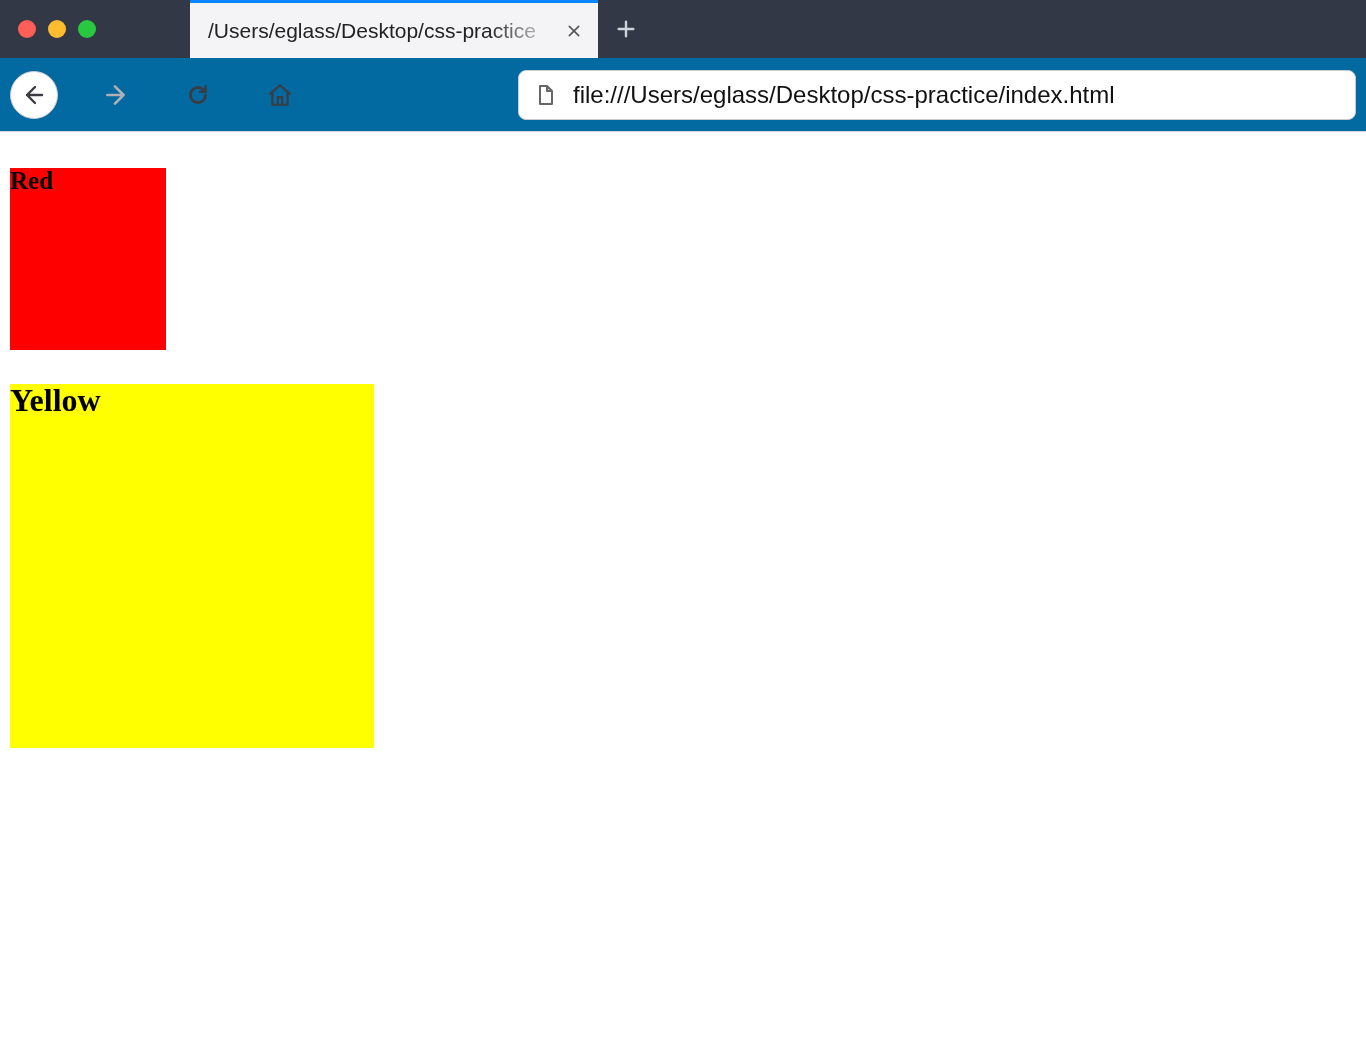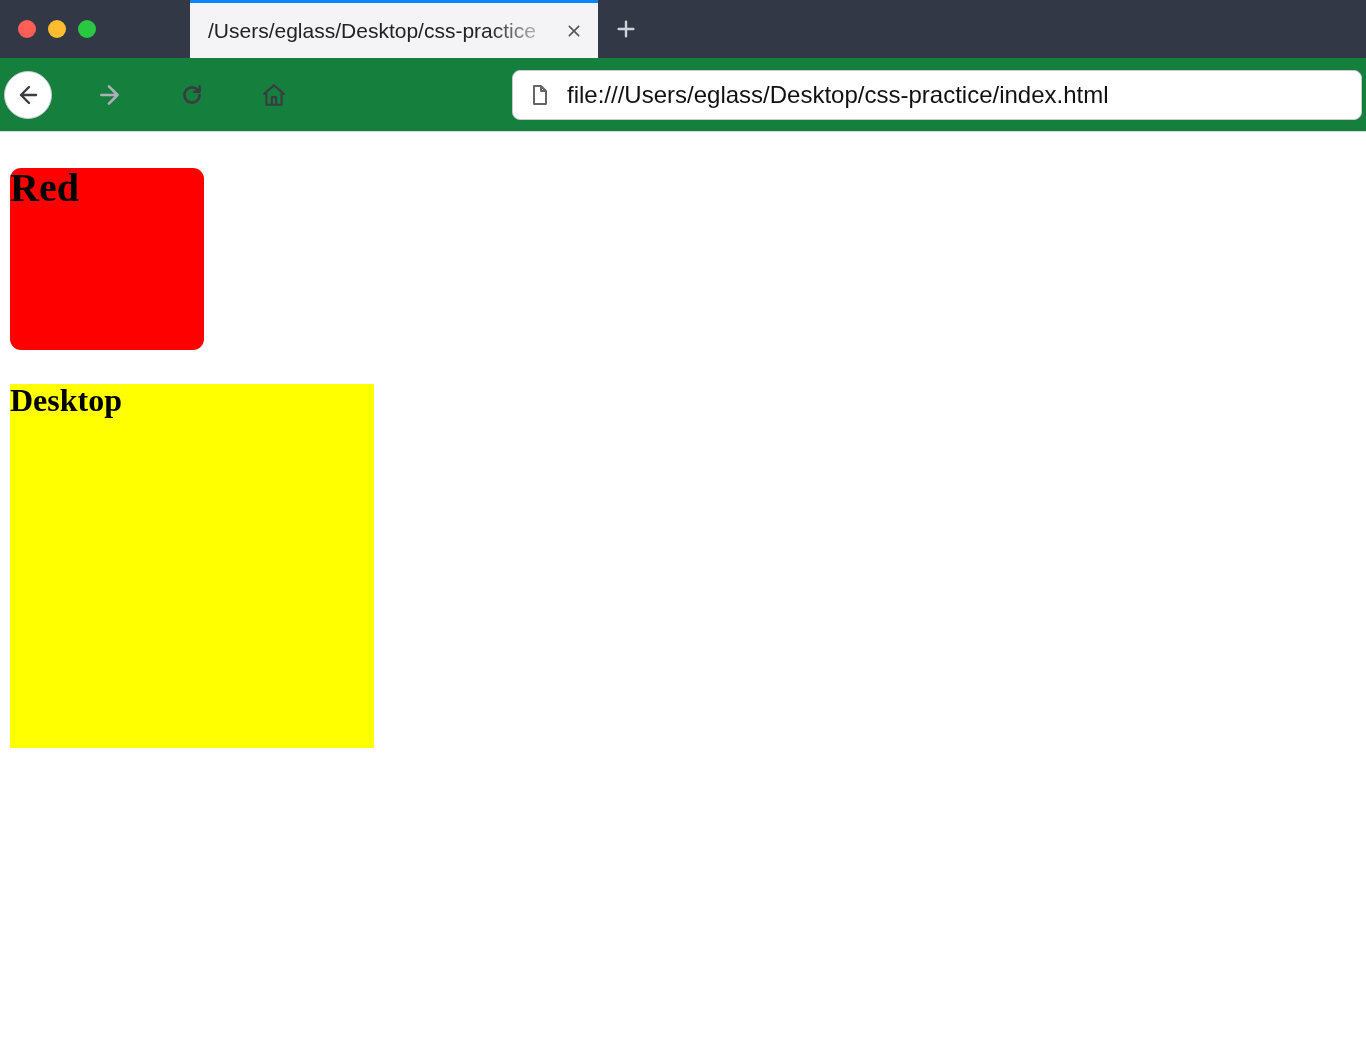--- a/index.html
+++ b/index.html
@@ -74,25 +74,25 @@
       justify-content: center;
       width: 56px;
       color: #cfd3da;
       cursor: pointer;
     }
     .newtab svg { width: 22px; height: 22px; }
 
     
     .navbar {
       height: 74px;
-      background: #15803d;
+      background: #0369a1;
       border-bottom: 1px solid #d7d8dc;
       display: flex;
       align-items: center;
-      padding: 0 4px;
+      padding: 0 10px;
       gap: 34px;
     }
     .nav-btn {
       width: 48px;
       height: 48px;
       display: inline-flex;
       align-items: center;
       justify-content: center;
       color: #3a3c42;
       cursor: pointer;
@@ -154,25 +154,24 @@
       line-height: 1;
       display: block;
     }
     .box-blue {
       width: 90px;
       height: 90px;
       background: #0000ff;
       font-size: 40px;
     }
     .box-red {
-      width: 194px;
+      width: 156px;
       height: 182px;
       background: #ff0000;
-      font-size: 40px;
-      border-radius: 11px;
+      font-size: 25px;
     }
     .box-yellow {
       width: 364px;
       height: 364px;
       background: #ffff00;
       font-size: 32px;
     }
   </style>
 </head>
 <body>
@@ -228,15 +227,15 @@
     </span>
     <input type="text" value="file:///Users/eglass/Desktop/css-practice/index.html" style="">
   </div>
 </div>
 
 <div class="viewport">
   <div class="box box-red">
     <span>Red</span>
   </div>
   <div class="box box-yellow">
-    <span>Desktop</span>
+    <span>Yellow</span>
   </div>
 </div>
 
 </body></html>

